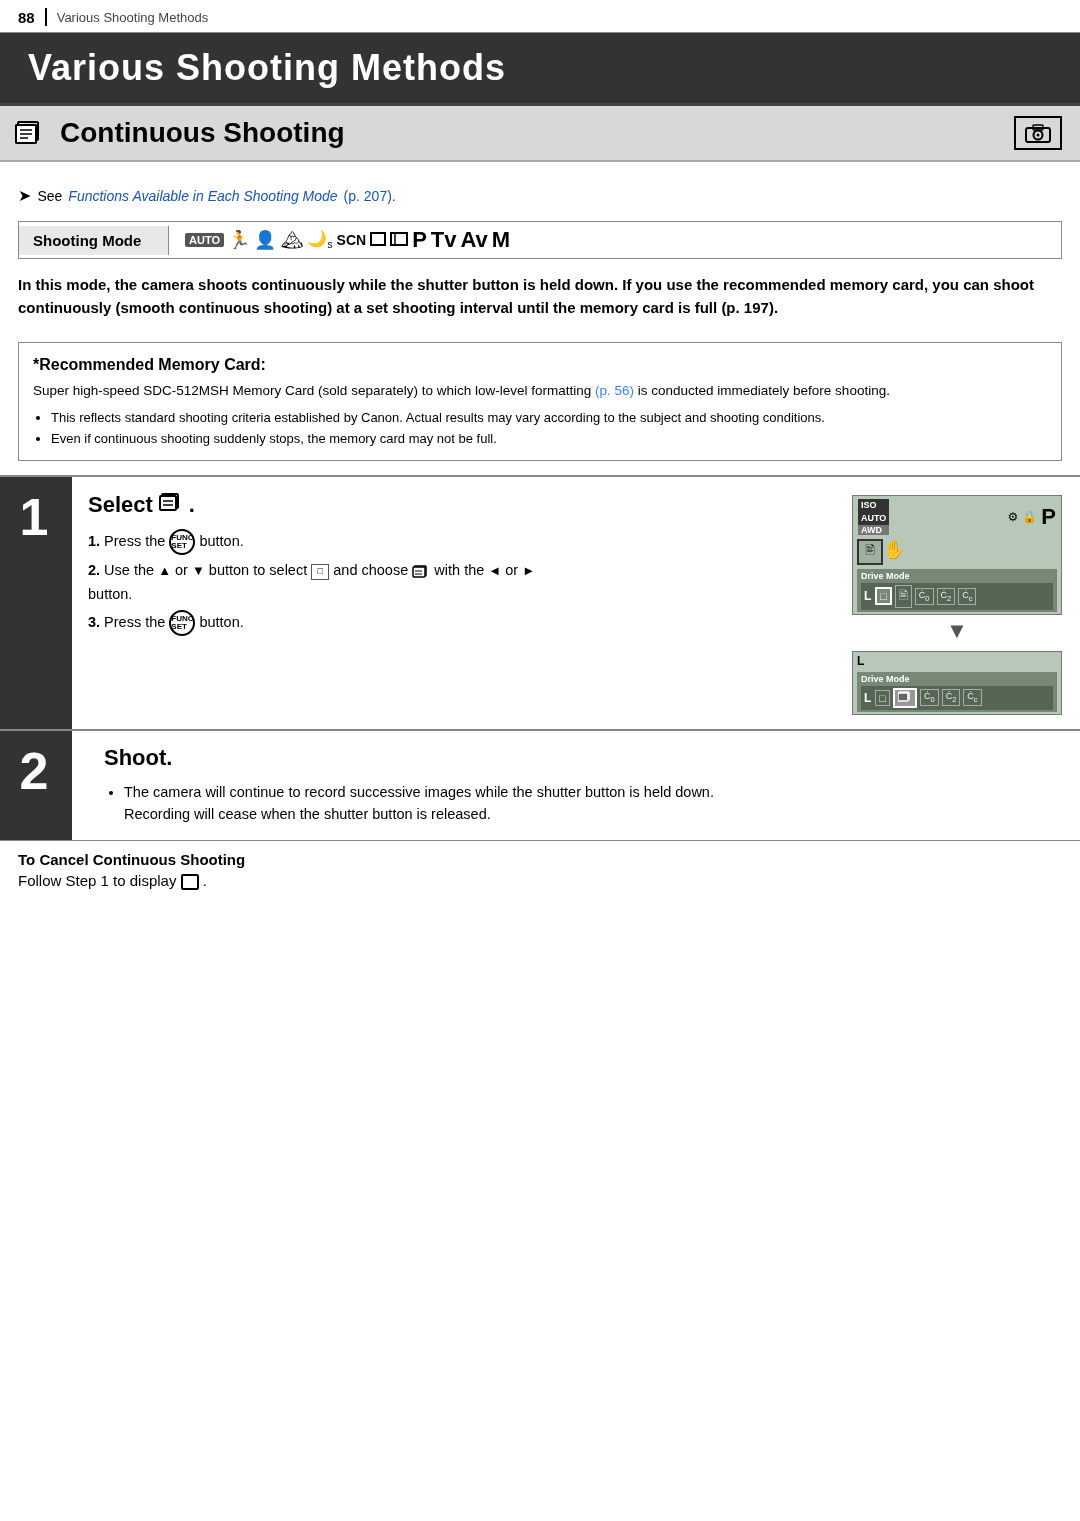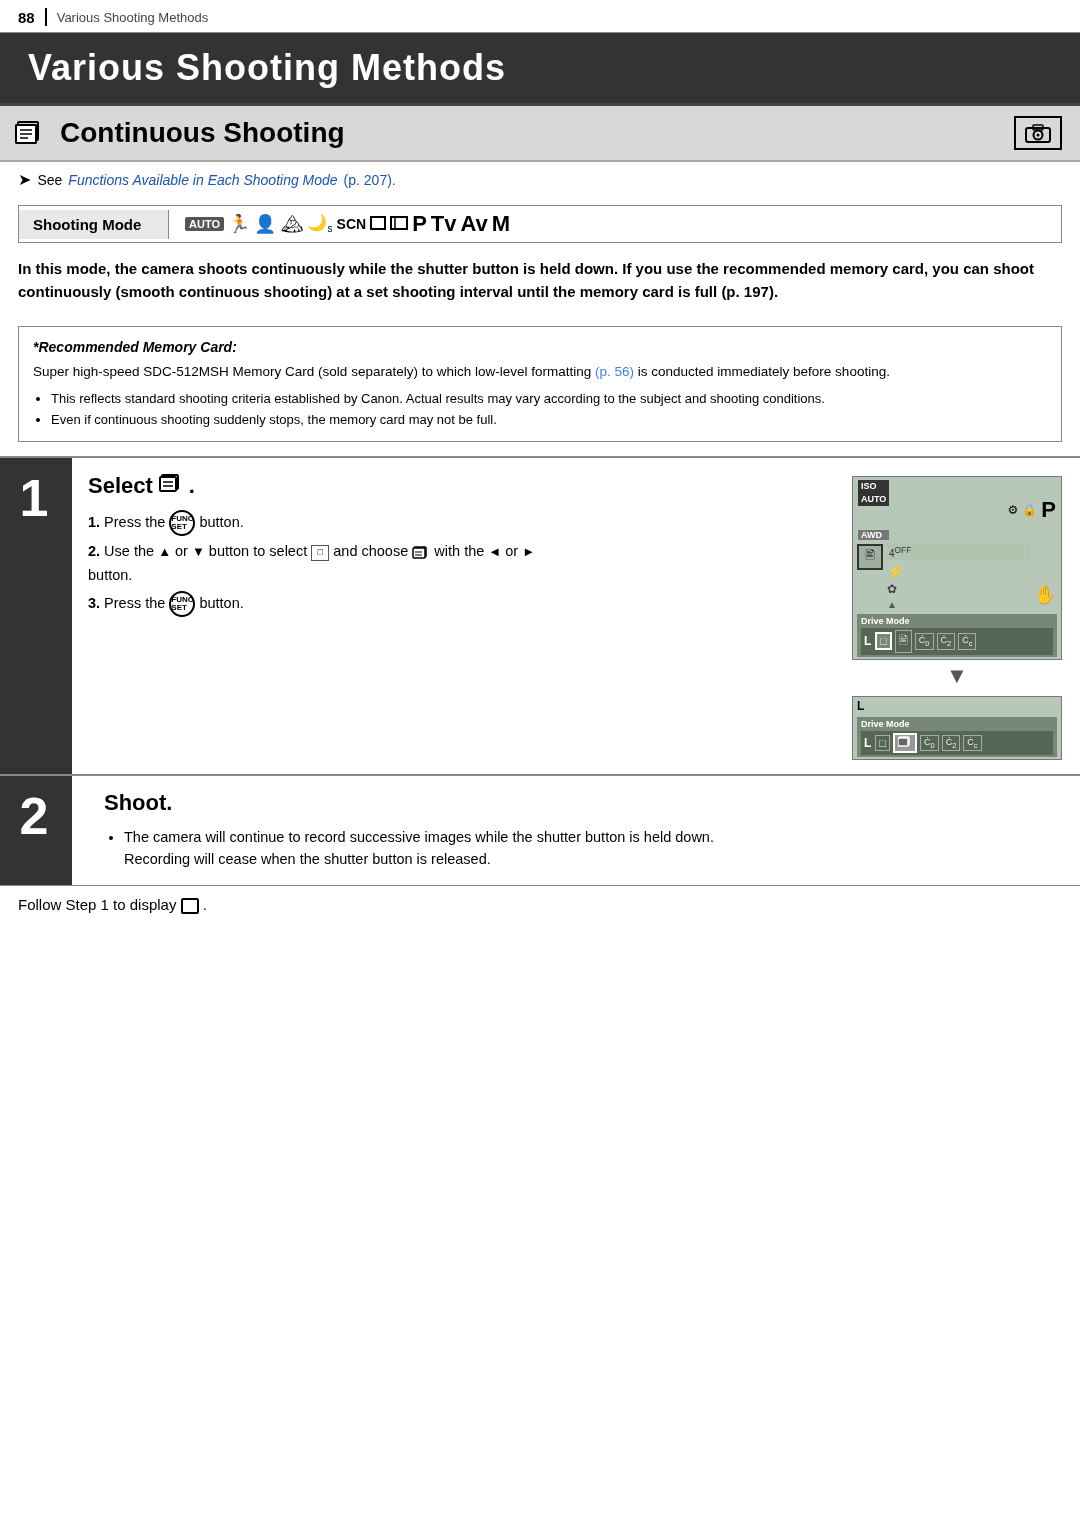--- a/index.html
+++ b/index.html
@@ -51,21 +51,21 @@
 
     
     .section-heading {
       display: flex;
       align-items: center;
       justify-content: space-between;
       background: #d8d8d8;
       padding: 10px 18px 10px 14px;
       border-top: 3px solid #444;
       border-bottom: 2px solid #aaa;
-      margin-bottom: 0;
+      margin-bottom: 16px;
     }
     .section-heading-left {
       display: flex;
       align-items: center;
       gap: 10px;
     }
     .section-heading h2 {
       font-size: 28px;
       font-weight: 900;
       font-family: Arial Black, Arial, sans-serif;
@@ -160,23 +160,22 @@
     
     .note-box {
       border: 1.5px solid #888;
       margin: 10px 18px 14px 18px;
       padding: 10px 14px;
       font-size: 13.5px;
       line-height: 1.5;
     }
     .note-box .note-title {
       font-weight: bold;
-      font-size: 14px;
+      font-size: 16px;
       margin-bottom: 4px;
-      font-style: italic;
     }
     .note-box .note-link {
       color: #3b82f6;
     }
     .note-box ul {
       margin-top: 8px;
       padding-left: 18px;
     }
     .note-box ul li {
       font-size: 13px;
@@ -526,39 +525,31 @@
       </div>
     </div>
 
     <div>
 
       <div class="camera-screen">
         <div class="camera-screen-top">
           <div>
             <div class="screen-iso">ISO</div>
             <div class="screen-iso">AUTO</div>
-            <div style="background:#777;color:#fff;font-size:9px;font-weight:bold;padding:0 3px;margin-top:24px;">AWD</div>
+            <div style="background:#777;color:#fff;font-size:9px;font-weight:bold;padding:0 3px;">AWD</div>
           </div>
           <div class="screen-top-right">
             <span>⚙</span>
             <span>🔒</span>
             <span class="screen-p-badge">P</span>
           </div>
         </div>
         <div style="display:flex;padding:2px 4px;background:#b8c8b8;">
           <div class="icon-col">
             <div class="cam-icon-box selected">🖹</div>
-          </div>
-          <div style="flex:1;padding:0 4px;">
-            <div style="display:flex;flex-direction:column;gap:3px;">
-              <div style="font-size:10px;color:#333;background:#b0c4b0;padding:1px 2px;">4<sup>OFF</sup></div>
-              <div style="font-size:14px;color:#555;">⚡</div>
-              <div style="font-size:12px;color:#444;">✿</div>
-              <div style="font-size:10px;color:#555;">▲</div>
-            </div>
           </div>
           <div style="display:flex;align-items:flex-end;padding-bottom:4px;">
             <span style="font-size:18px;color:#777;">✋</span>
           </div>
         </div>
         <div style="background:#778877;padding:2px 4px;margin:2px 4px;">
           <div class="drive-mode-label">Drive Mode</div>
           <div class="drive-mode-icons">
             <span style="color:#fff;font-size:12px;font-weight:bold;margin-right:1px;">L</span>
             <span class="dm-icon active">□</span>
@@ -605,20 +596,21 @@
     <div class="step2-title">Shoot.</div>
     <div class="step2-body">
       <ul>
         <li>The camera will continue to record successive images while the shutter button is held down.<br>Recording will cease when the shutter button is released.</li>
       </ul>
     </div>
   </div>
 </div>
 
 <div class="cancel-section">
+  <div class="cancel-title">To Cancel Continuous Shooting</div>
   <div>
     <span>Follow Step 1 to display</span>
     <span>
       <svg width="18" height="16" viewBox="0 0 18 16" style="vertical-align:middle;">
         <rect x="1" y="1" width="16" height="14" rx="1" fill="none" stroke="#000" stroke-width="2"></rect>
       </svg>
     </span>
     <span>.</span>
   </div>
 </div>

